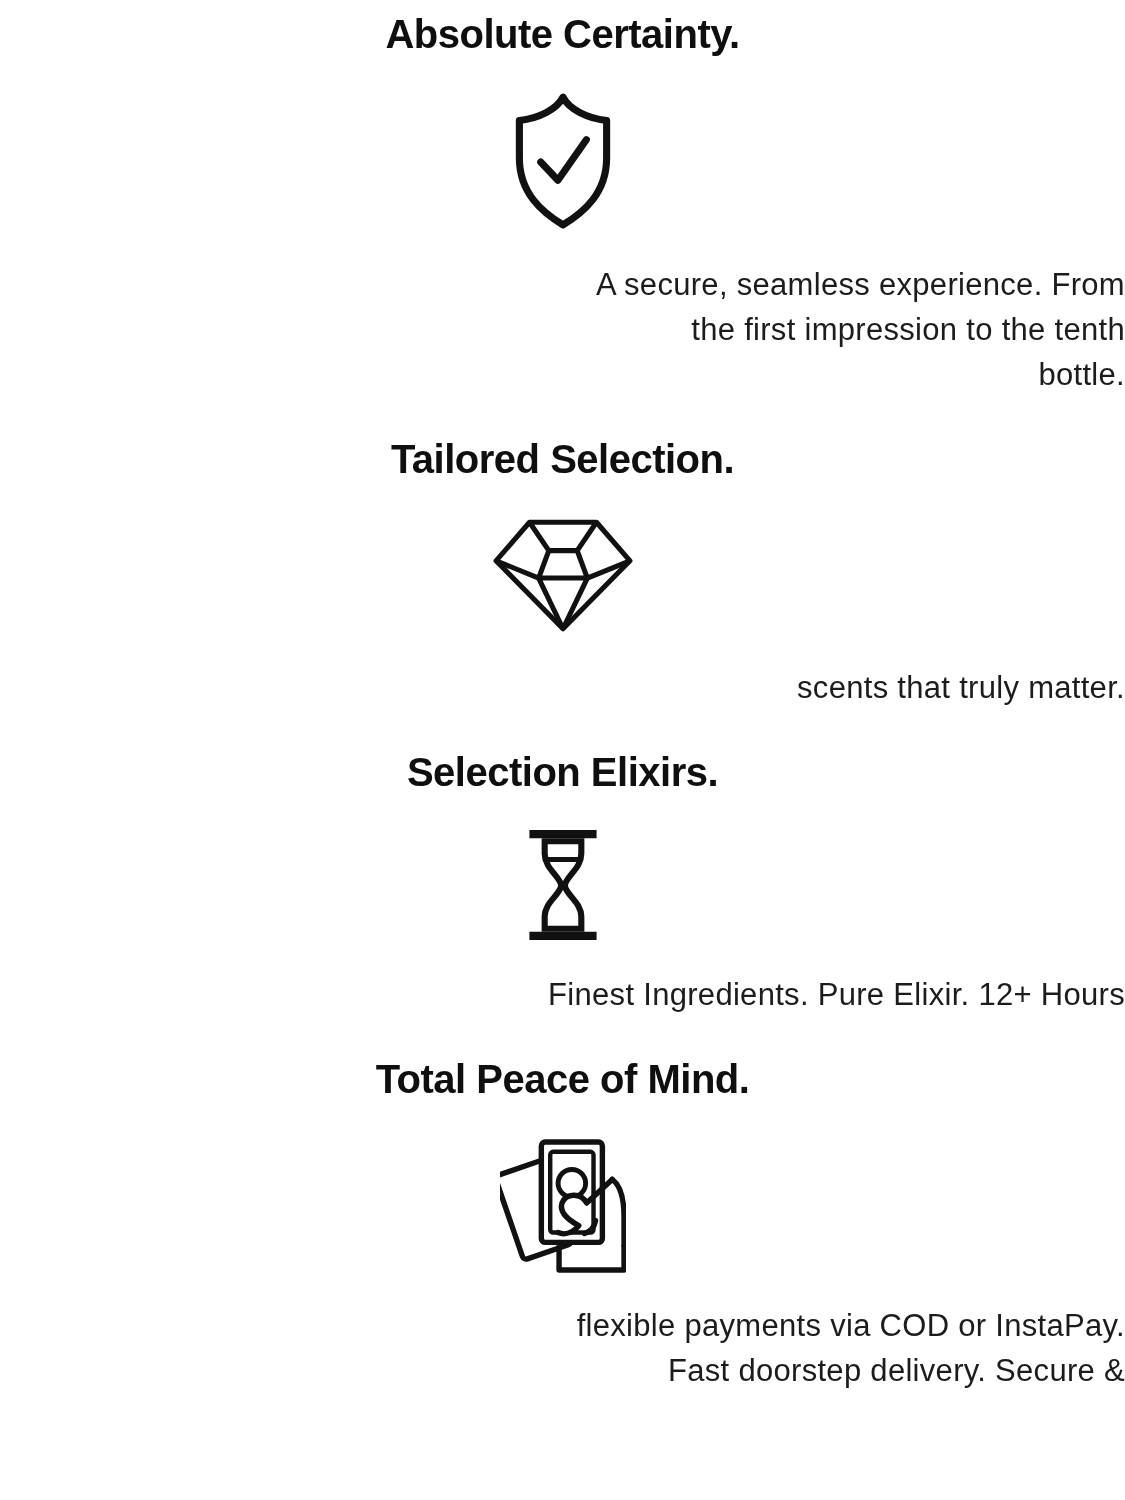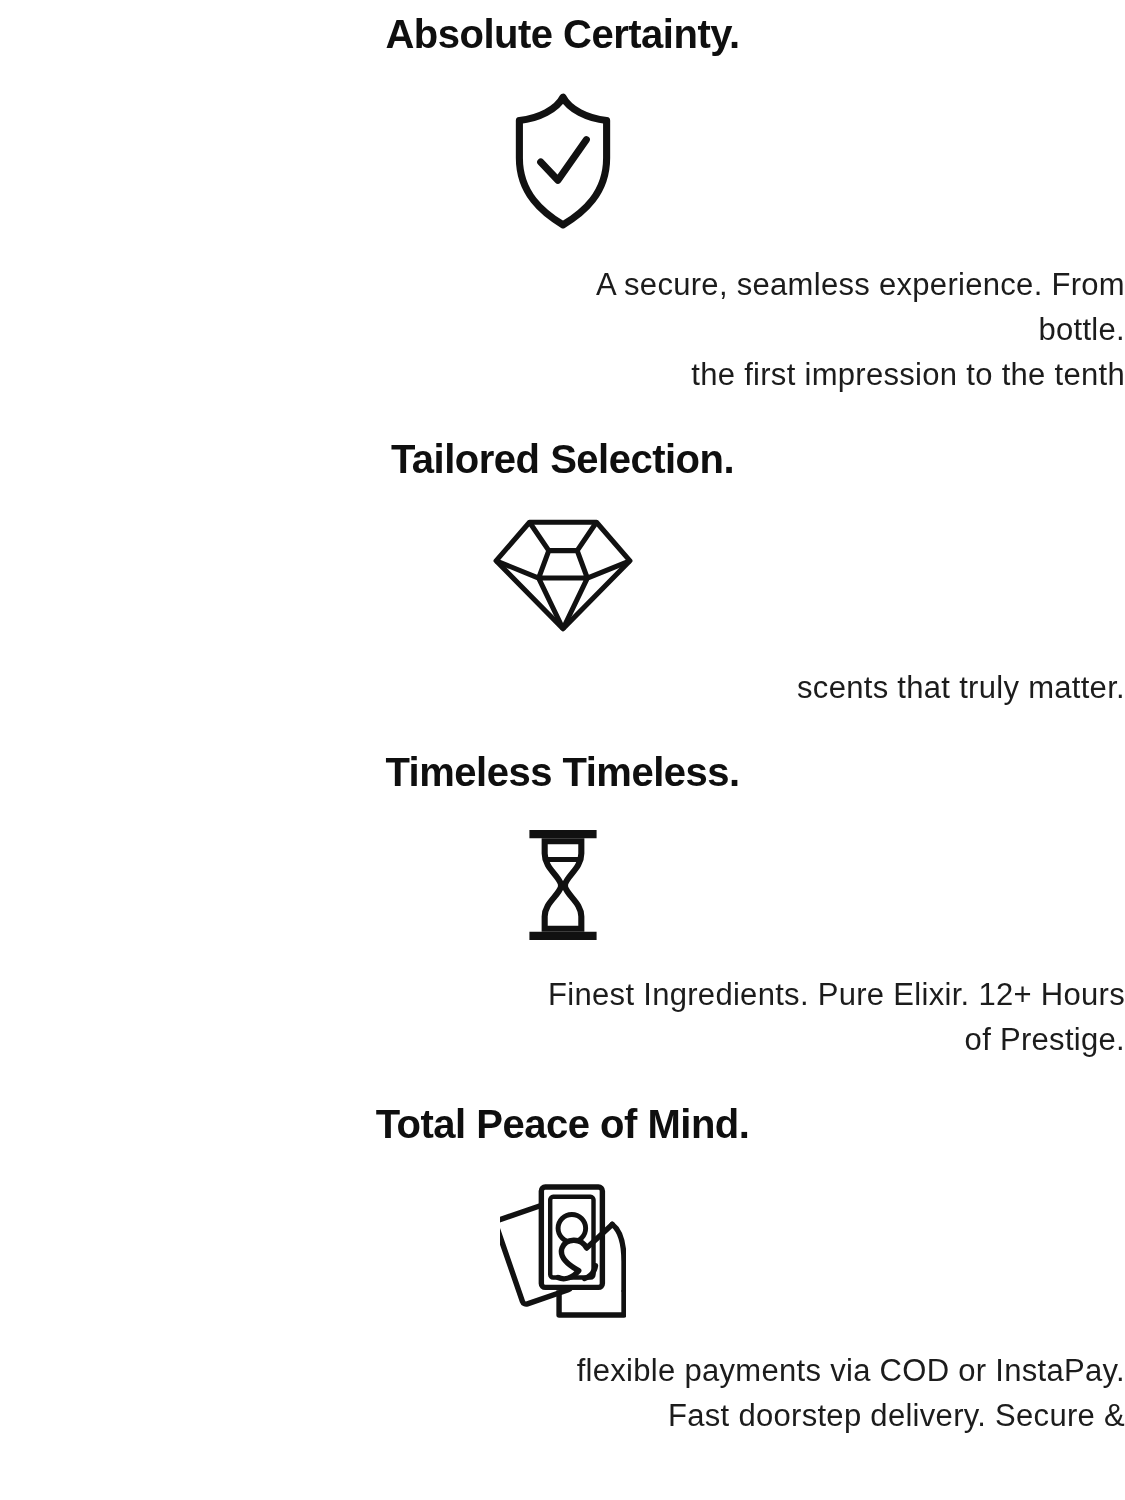--- a/index.html
+++ b/index.html
@@ -61,51 +61,50 @@
   <section class="benefit">
     <h2 class="benefit-heading">Absolute Certainty.</h2>
     <div class="icon-wrap">
       <svg width="112" height="142" viewBox="0 0 110 140" stroke-width="7">
         <path d="M55 7 C49 19 31 28 12 30 L12 67 C12 102 35 121 55 133 C75 121 98 102 98 67 L98 30 C79 28 61 19 55 7 Z" stroke-linejoin="round"></path>
         <polyline points="33 71 50 89 78 49" stroke-linecap="round" stroke-linejoin="round"></polyline>
       </svg>
     </div>
     <p class="benefit-desc">
       <span class="ln">A secure, seamless experience. From</span>
+      <span class="ln">the first impression to the tenth</span>
       <span class="ln">bottle.</span>
-      <span class="ln">the first impression to the tenth</span>
     </p>
   </section>
 
   <section class="benefit">
     <h2 class="benefit-heading">Tailored Selection.</h2>
     <div class="icon-wrap">
       <svg width="142" height="120" viewBox="0 0 140 118" stroke-width="5" stroke-linejoin="round">
         <path d="M37 7 L103 7 L136 45 L70 112 L4 45 Z"></path>
         <path d="M37 7 L56 35 M103 7 L84 35 M56 35 L84 35 L94 62 L46 62 Z M4 45 L46 62 M136 45 L94 62 M46 62 L70 112 M94 62 L70 112"></path>
       </svg>
     </div>
     <p class="benefit-desc">
       <span class="ln">scents that truly matter.</span>
     </p>
   </section>
 
   <section class="benefit">
-    <h2 class="benefit-heading">Timeless Timeless.</h2>
+    <h2 class="benefit-heading">Selection Elixirs.</h2>
     <div class="icon-wrap">
       <svg width="74" height="114" viewBox="0 0 72 112" stroke-width="6">
         <line x1="3" y1="6" x2="69" y2="6" stroke-width="8"></line>
         <line x1="3" y1="106" x2="69" y2="106" stroke-width="8"></line>
         <path d="M18 13 L54 13 L54 25 C54 39 41 46 38 55 L38 58 C41 67 54 74 54 87 L54 99 L18 99 L18 87 C18 74 31 67 34 58 L34 55 C31 46 18 39 18 25 Z" stroke-linejoin="miter"></path>
         <line x1="19" y1="31" x2="53" y2="31" stroke-width="5"></line>
       </svg>
     </div>
     <p class="benefit-desc">
       <span class="ln">Finest Ingredients. Pure Elixir. 12+ Hours</span>
-      <span class="ln">of Prestige.</span>
     </p>
   </section>
 
   <section class="benefit">
     <h2 class="benefit-heading">Total Peace of Mind.</h2>
     <div class="icon-wrap">
       <svg width="126" height="138" viewBox="0 0 128 138" stroke-width="5.5">
 
         <rect x="8" y="30" width="52" height="90" rx="4" transform="rotate(-19 34 75)" stroke-linejoin="round"></rect>
 

